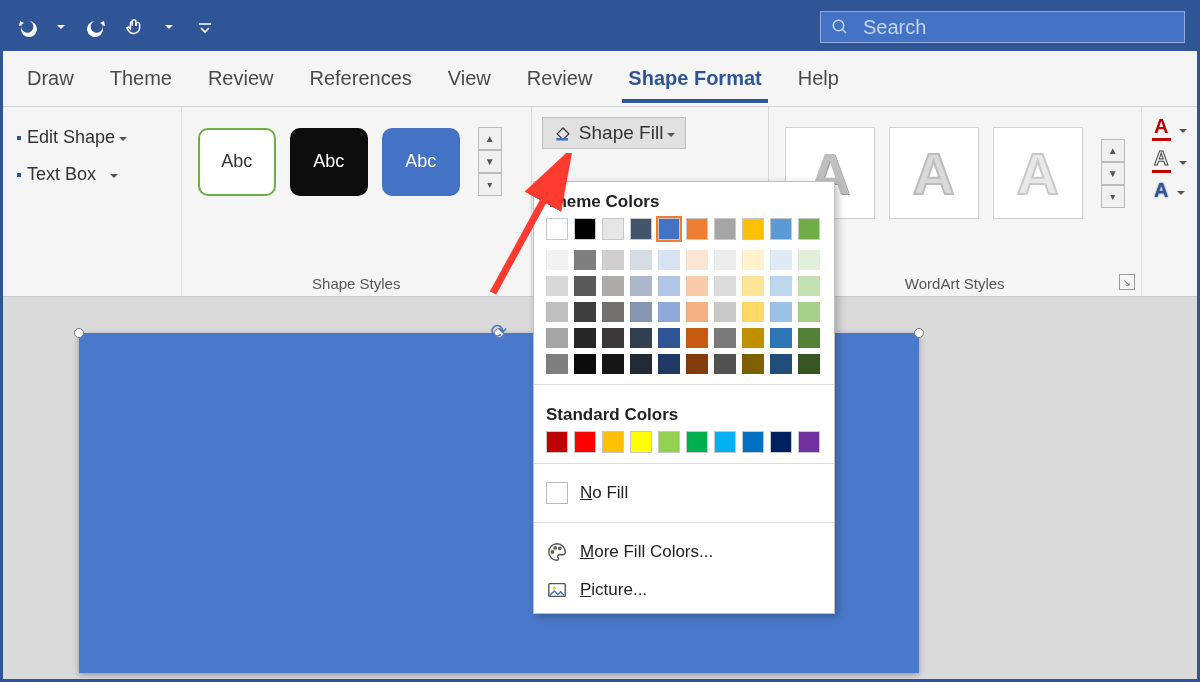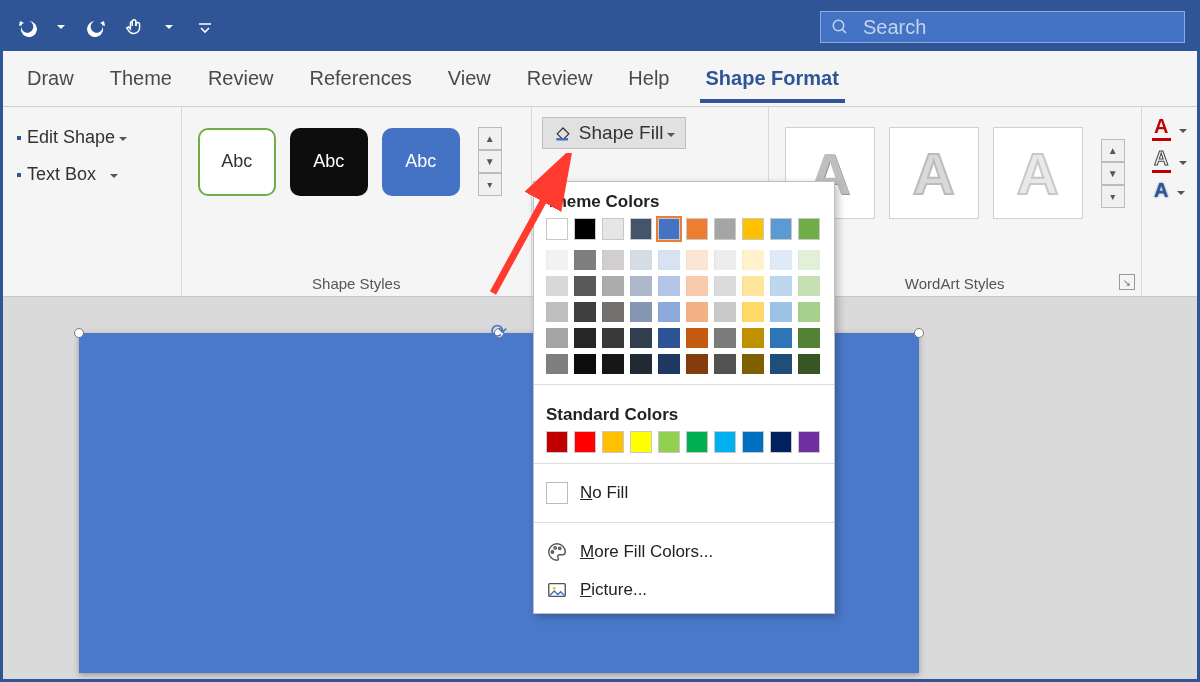--- a/index.html
+++ b/index.html
@@ -120,22 +120,22 @@
   </div>
 </div>
 
 <div class="tabs">
   <div class="tab">Draw</div>
   <div class="tab">Theme</div>
   <div class="tab">Review</div>
   <div class="tab">References</div>
   <div class="tab">View</div>
   <div class="tab">Review</div>
+  <div class="tab active">Shape Format</div>
   <div class="tab">Help</div>
-  <div class="tab active">Shape Format</div>
 </div>
 
 <div class="ribbon">
 
   <div class="ribbon-group edit-shape-col">
     <div class="body" style="flex-direction:column; gap:4px; padding-top:8px;">
       <div class="edit-btn">
         <span class="sq"></span>
           <span>Edit Shape</span>
           <span class="caret-down caret-dark"></span>

